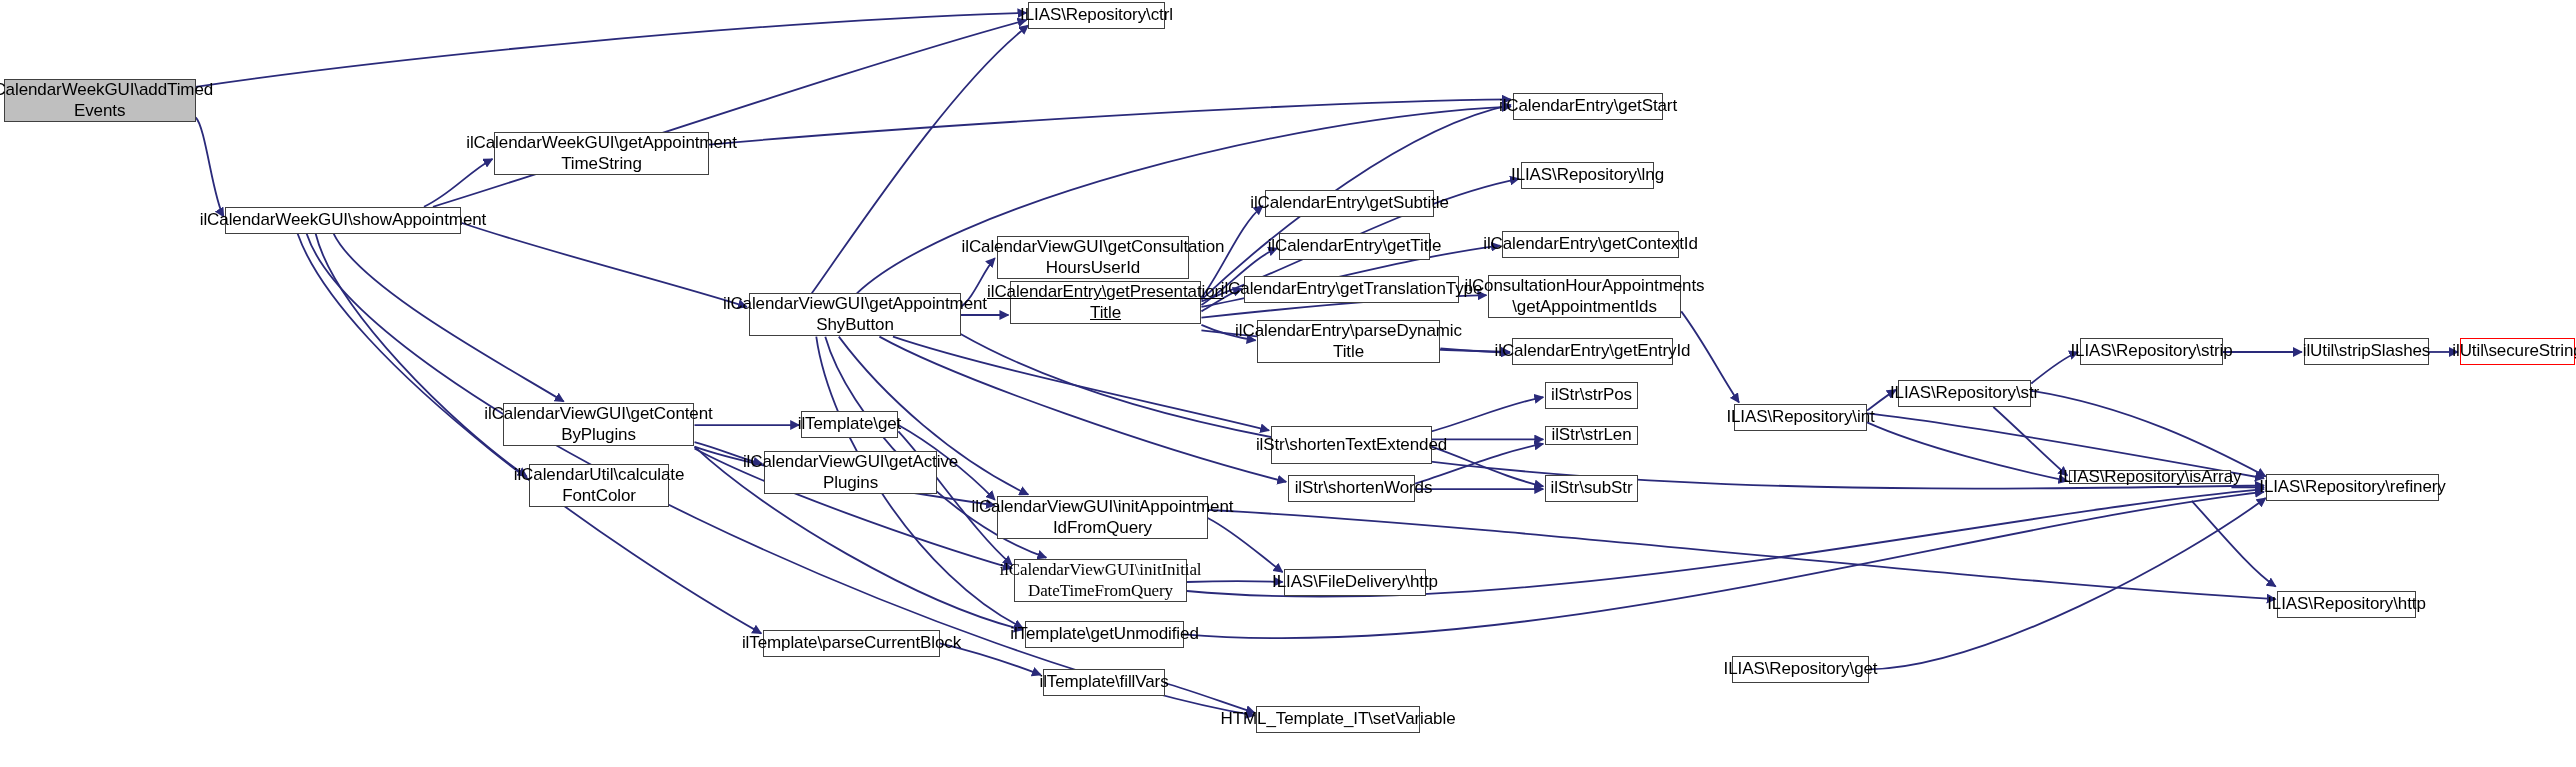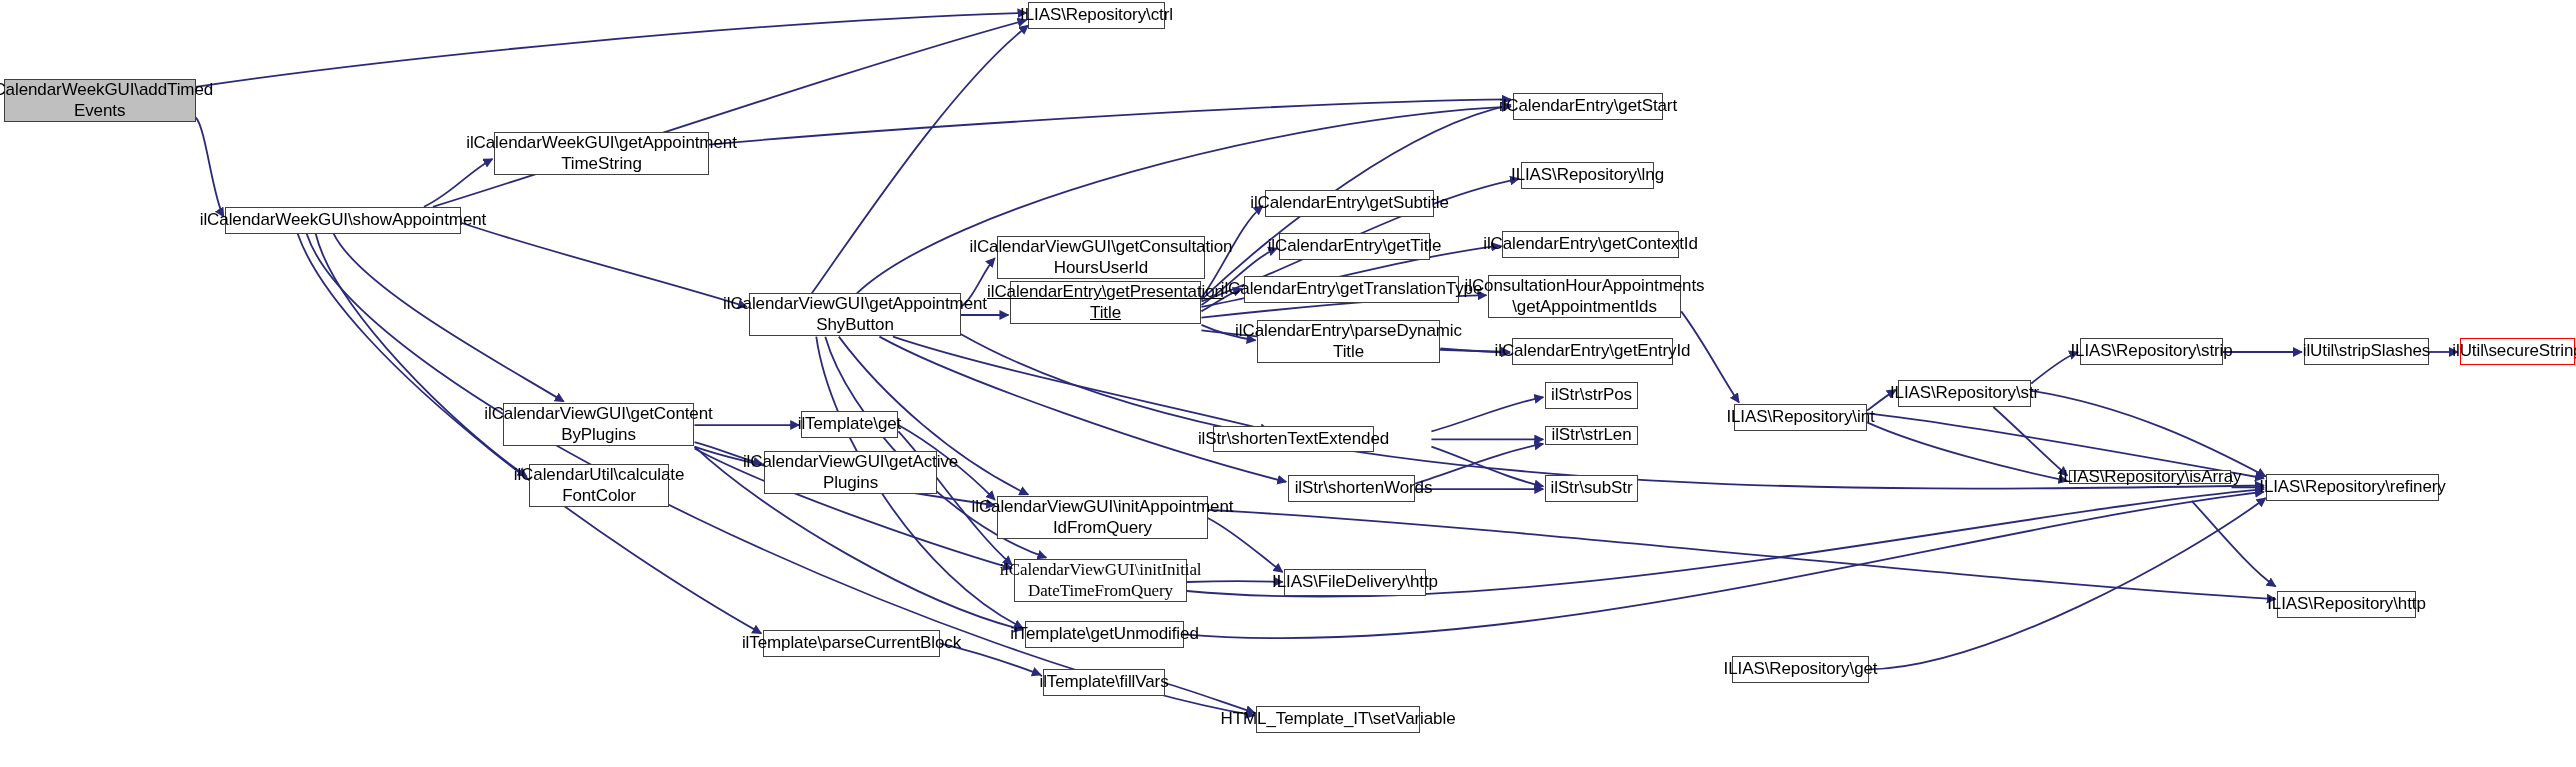--- a/index.html
+++ b/index.html
@@ -132,37 +132,37 @@
       <div class="node" style="left: 1028px; top: 1.8px; width: 137px; height: 27px;">ILIAS\Repository\ctrl</div>
       <div class="node" style="left: 749px; top: 293px; width: 212px; height: 43px;">ilCalendarViewGUI\getAppointment
 ShyButton</div>
       <div class="node" style="left: 503px; top: 403px; width: 191px; height: 43px;">ilCalendarViewGUI\getContent
 ByPlugins</div>
       <div class="node" style="left: 529px; top: 464px; width: 140px; height: 43px;">ilCalendarUtil\calculate
 FontColor</div>
       <div class="node" style="left: 801px; top: 411px; width: 97px; height: 27px;">ilTemplate\get</div>
       <div class="node" style="left: 764px; top: 451px; width: 173px; height: 43px;">ilCalendarViewGUI\getActive
 Plugins</div>
-      <div class="node" style="left: 997px; top: 236px; width: 208px; height: 43px; text-align: center;">ilCalendarViewGUI\getConsultation
+      <div class="node" style="left: 997px; top: 236px; width: 192px; height: 43px; text-align: center;">ilCalendarViewGUI\getConsultation
 HoursUserId</div>
       <div class="node" style="left: 1010px; top: 281px; width: 191px; height: 43px; text-decoration: underline;">ilCalendarEntry\getPresentation
 Title</div>
       <div class="node" style="left: 1265px; top: 190px; width: 169px; height: 27px;">ilCalendarEntry\getSubtitle</div>
       <div class="node" style="left: 1279px; top: 233px; width: 151px; height: 27px;">ilCalendarEntry\getTitle</div>
       <div class="node" style="left: 1244px; top: 276px; width: 215px; height: 27px;">ilCalendarEntry\getTranslationType</div>
       <div class="node" style="left: 1257px; top: 320px; width: 183px; height: 43px;">ilCalendarEntry\parseDynamic
 Title</div>
       <div class="node" style="left: 1513px; top: 93px; width: 150px; height: 27px;">ilCalendarEntry\getStart</div>
       <div class="node" style="left: 1521px; top: 162px; width: 133px; height: 27px;">ILIAS\Repository\lng</div>
       <div class="node" style="left: 1502px; top: 231px; width: 177px; height: 27px;">ilCalendarEntry\getContextId</div>
       <div class="node" style="left: 1488px; top: 275px; width: 193px; height: 43px;">ilConsultationHourAppointments
 \getAppointmentIds</div>
       <div class="node" style="left: 1512px; top: 338px; width: 161px; height: 27px;">ilCalendarEntry\getEntryId</div>
       <div class="node" style="left: 1545px; top: 382px; width: 93px; height: 27px;">ilStr\strPos</div>
-      <div class="node" style="left: 1213px; top: 426px; width: 161px; height: 26px;">ilStr\shortenTextExtended</div>
+      <div class="node" style="left: 1271px; top: 426px; width: 161px; height: 38px;">ilStr\shortenTextExtended</div>
       <div class="node" style="left: 1545px; top: 426px; width: 93px; height: 19px;">ilStr\strLen</div>
       <div class="node" style="left: 1288px; top: 475px; width: 127px; height: 27px; padding-left: 24px;">ilStr\shortenWords</div>
       <div class="node" style="left: 1545px; top: 475px; width: 93px; height: 27px;">ilStr\subStr</div>
       <div class="node" style="left: 997px; top: 496px; width: 211px; height: 43px;">ilCalendarViewGUI\initAppointment
 IdFromQuery</div>
       <div class="node" style="left: 1014px; top: 559px; width: 173px; height: 43px; font-family: Liberation Serif, serif;">ilCalendarViewGUI\initInitial
 DateTimeFromQuery</div>
       <div class="node" style="left: 1284px; top: 569px; width: 142px; height: 27px;">ILIAS\FileDelivery\http</div>
       <div class="node" style="left: 1025px; top: 621px; width: 159px; height: 27px;">ilTemplate\getUnmodified</div>
       <div class="node" style="left: 763px; top: 630px; width: 177px; height: 27px;">ilTemplate\parseCurrentBlock</div>

